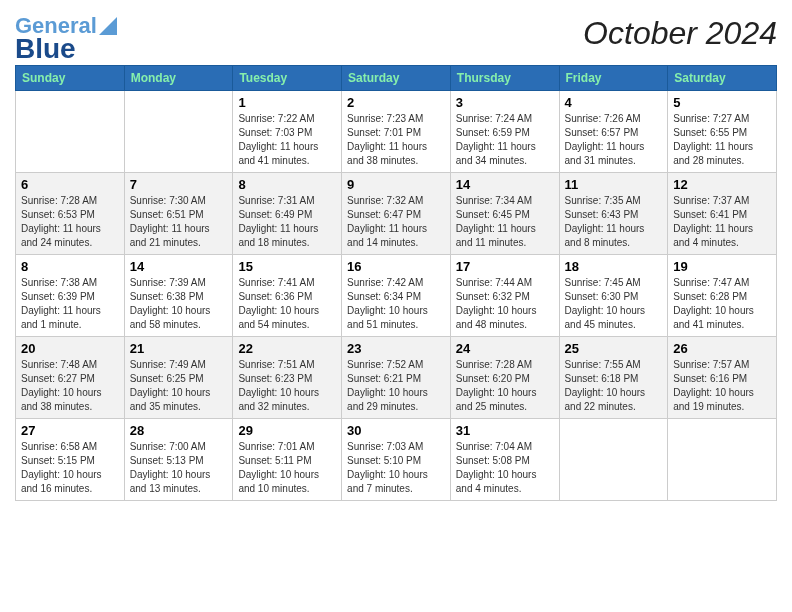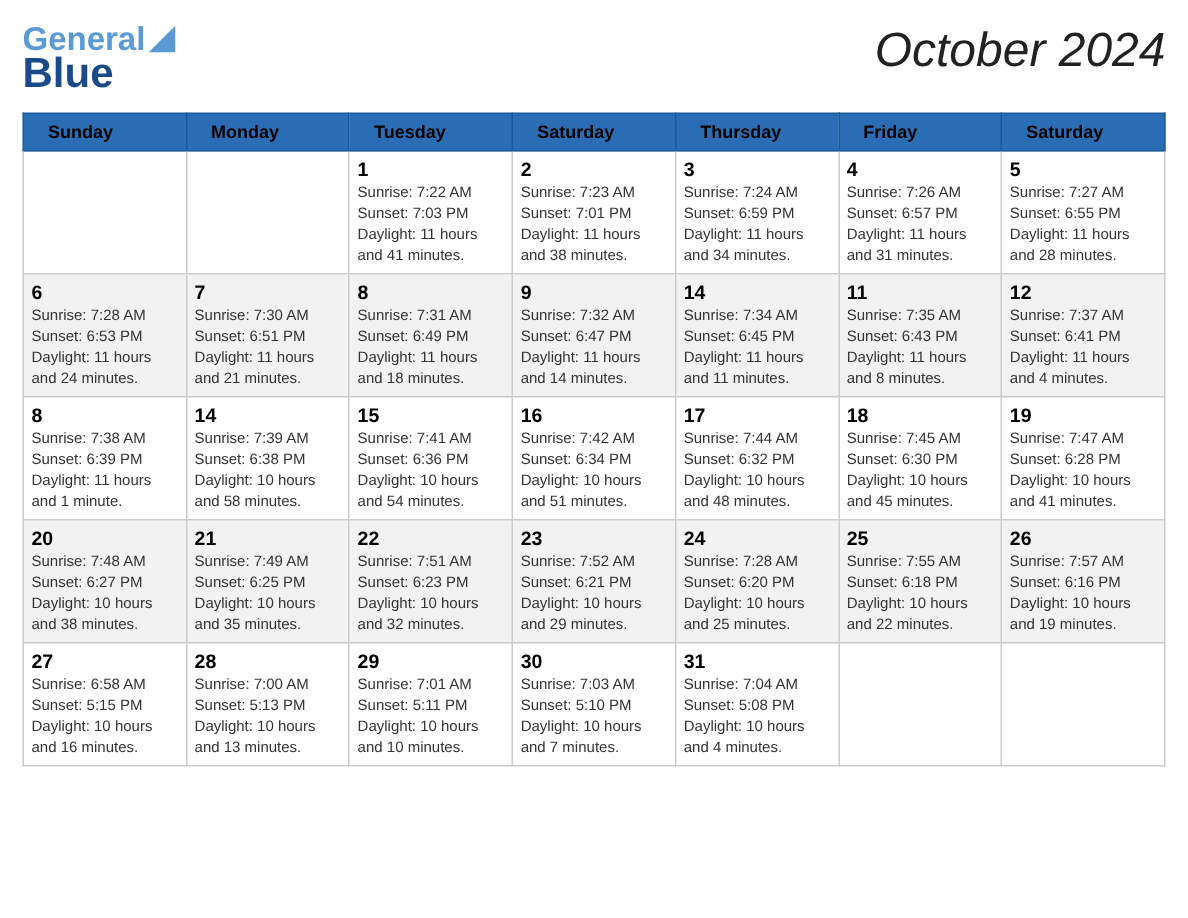--- a/index.html
+++ b/index.html
@@ -7,21 +7,20 @@
       font-family: Arial, sans-serif;
       background: #fff;
       width: 792px;
       min-height: 612px;
       padding: 15px;
     }
     .header-section {
       display: flex;
       justify-content: space-between;
       align-items: flex-start;
-      margin-bottom: 10px;
     }
     .logo {
       display: flex;
       flex-direction: column;
       align-items: flex-start;
     }
     .logo-text {
       font-size: 22px;
       font-weight: bold;
       color: #1a4a8a;
@@ -43,22 +42,22 @@
       font-size: 16px;
       color: #444;
     }
     table {
       width: 100%;
       border-collapse: collapse;
       font-size: 11px;
     }
     thead th {
       background-color: #2a6db5;
-      color: #000000;
-      padding: 5px 16px;
+      color: #86efac;
+      padding: 5px 6px;
       text-align: left;
       font-size: 12px;
       font-weight: bold;
       border: 1px solid #1a5a9a;
     }
     tbody td {
       border: 1px solid #ccc;
       vertical-align: top;
       padding: 4px 5px;
       min-height: 80px;

